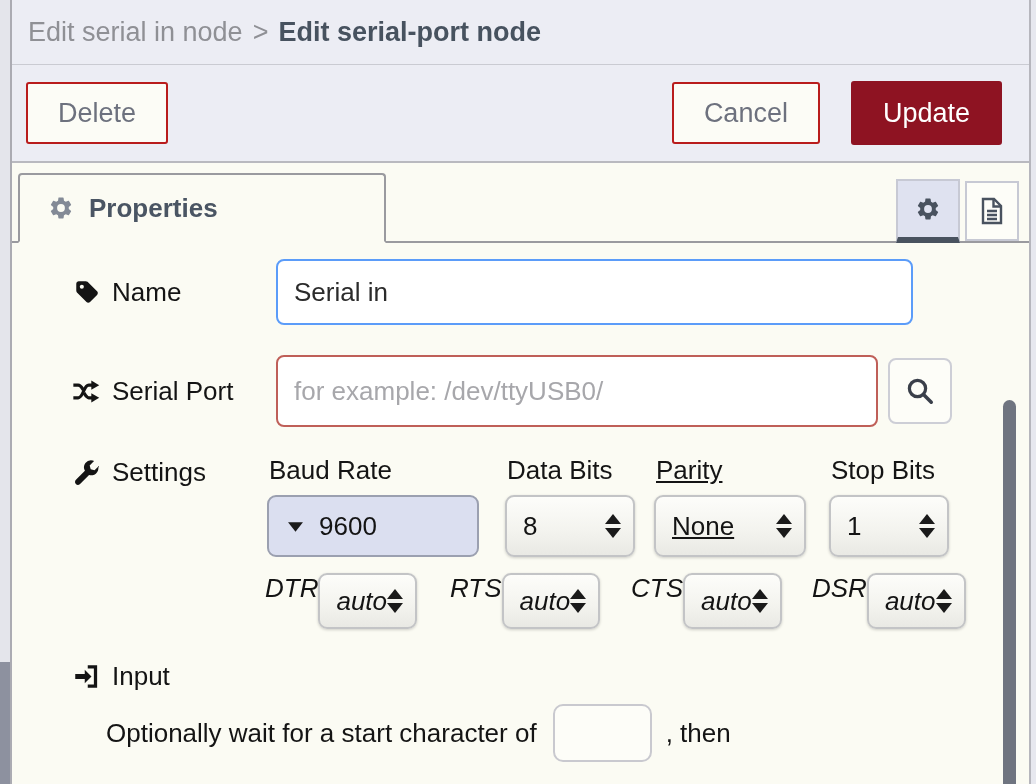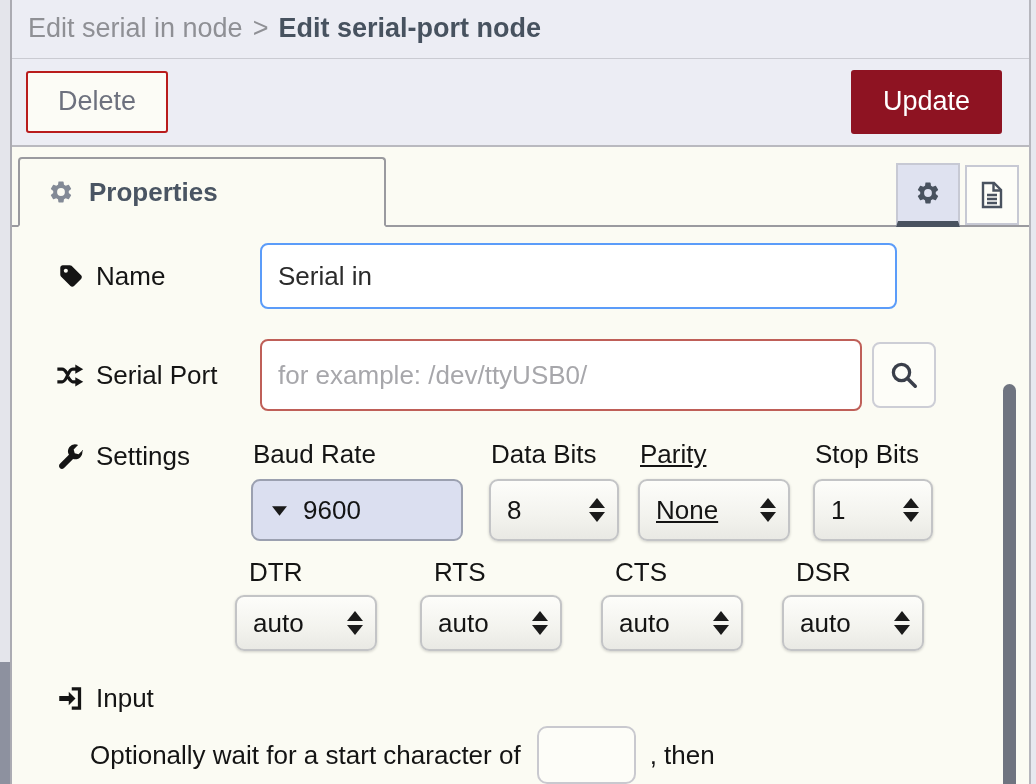--- a/index.html
+++ b/index.html
@@ -66,21 +66,21 @@
   .icon-btn {
     width:64px; height:60px; display:flex; align-items:center; justify-content:center;
     border:2px solid #c7c9d4; background:#fdfdf8; color:#49525f; cursor:pointer;
   }
   .icon-btn.active {
     background:#dfe2f0; border-bottom:6px solid #49525f; height:64px;
     margin-bottom:-2px; z-index:3;
   }
   .icon-btn.doc { width:54px; }
   
-  .form { padding-left:42px; padding-right:30px; }
+  .form { padding-left:58px; padding-right:30px; }
   .row { display:flex; align-items:center; }
   .field-label {
     width:206px; flex:none; display:flex; align-items:center; gap:10px;
     font-size:26px; color:#141414;
   }
   .field-label .icon { width:32px; display:flex; justify-content:center; color:#141414; }
   .row-name { margin-top:16px; }
   .text-input {
     font-family:"Liberation Sans",sans-serif; font-size:26px; color:#2b2b2b;
     background:#ffffff; border-radius:8px; padding:0 16px; outline:none;
@@ -115,21 +115,21 @@
   .spin-up   { width:0; height:0; border-left:8px solid transparent; border-right:8px solid transparent; border-bottom:10px solid #1a1a1a; }
   .spin-down { width:0; height:0; border-left:8px solid transparent; border-right:8px solid transparent; border-top:10px solid #1a1a1a; }
   .baud-btn {
     height:62px; border:2px solid #9ba0b0; border-radius:9px; background:#dbdff0;
     display:flex; align-items:center; gap:15px; padding-left:18px;
     font-size:26px; cursor:pointer;
   }
   .caret { display:flex; }
   
   .row-flags { display:flex; margin-top:16px; margin-left:181px; }
-  .col-flag { width:142px; display:flex; flex-direction:column; }
+  .col-flag { width:142px; display:flex; flex-direction:row;font-style:italic; }
   .col-flag .col-label { padding-left:14px; margin-bottom:7px; }
   .col-flag .select { height:56px; }
   .gap-dtr { margin-right:43px; }
   .gap-rts { margin-right:39px; }
   .gap-cts { margin-right:39px; }
   
   .row-input-label { margin-top:32px; }
   .row-input-label .field-label { width:auto; }
   .sentence { margin-top:12px; padding-left:36px; display:flex; align-items:center; font-size:26px; }
   .char-input {
@@ -150,20 +150,21 @@
 
   <div class="tray-header">
     <span class="crumb-parent">Edit serial in node</span>
     <span class="crumb-sep">&gt;</span>
     <span class="crumb-current">Edit serial-port node</span>
   </div>
 
   <div class="toolbar">
     <button class="btn btn-delete">Delete</button>
     <div class="spacer"></div>
+    <button class="btn btn-cancel">Cancel</button>
     <button class="btn btn-update">Update</button>
   </div>
 
   <div class="editor">
 
     <div class="tabbar">
       <div class="tab">
         <span class="icon">
           <svg width="26" height="26" viewBox="0 0 24 24" fill="currentColor">
               <path d="M19.14 12.94c.04-.3.06-.61.06-.94 0-.32-.02-.64-.07-.94l2.03-1.58a.49.49 0 0 0 .12-.61l-1.92-3.32a.49.49 0 0 0-.59-.22l-2.39.96c-.5-.38-1.03-.7-1.62-.94l-.36-2.54a.48.48 0 0 0-.48-.41h-3.84c-.24 0-.43.17-.47.41l-.36 2.54c-.59.24-1.13.57-1.62.94l-2.39-.96a.49.49 0 0 0-.59.22L2.73 8.87c-.12.21-.08.47.12.61l2.03 1.58c-.05.3-.09.63-.09.94s.02.64.07.94l-2.03 1.58a.49.49 0 0 0-.12.61l1.92 3.32c.12.22.37.29.59.22l2.39-.96c.5.38 1.03.7 1.62.94l.36 2.54c.05.24.24.41.48.41h3.84c.24 0 .44-.17.47-.41l.36-2.54c.59-.24 1.13-.56 1.62-.94l2.39.96c.22.08.47 0 .59-.22l1.92-3.32a.49.49 0 0 0-.12-.61l-2.01-1.58zM12 15.6A3.6 3.6 0 1 1 12 8.4a3.6 3.6 0 0 1 0 7.2z"></path>

